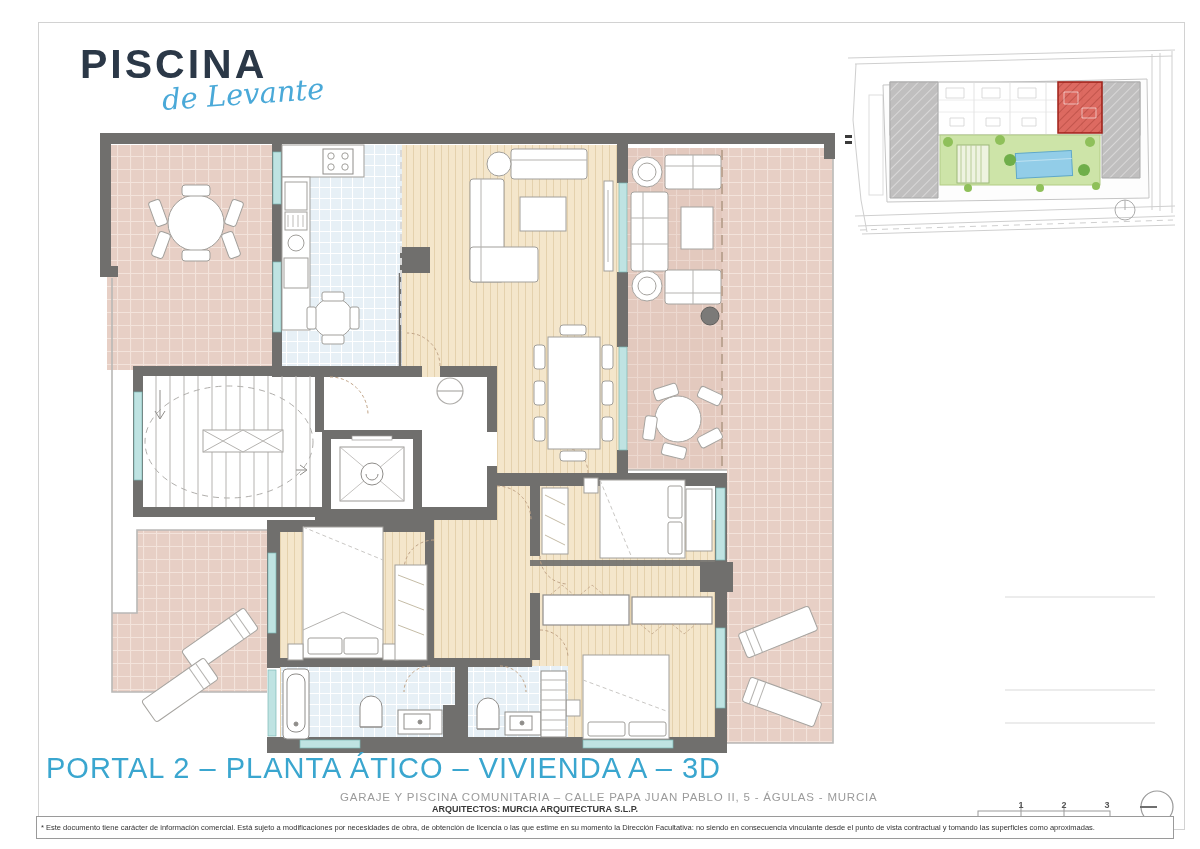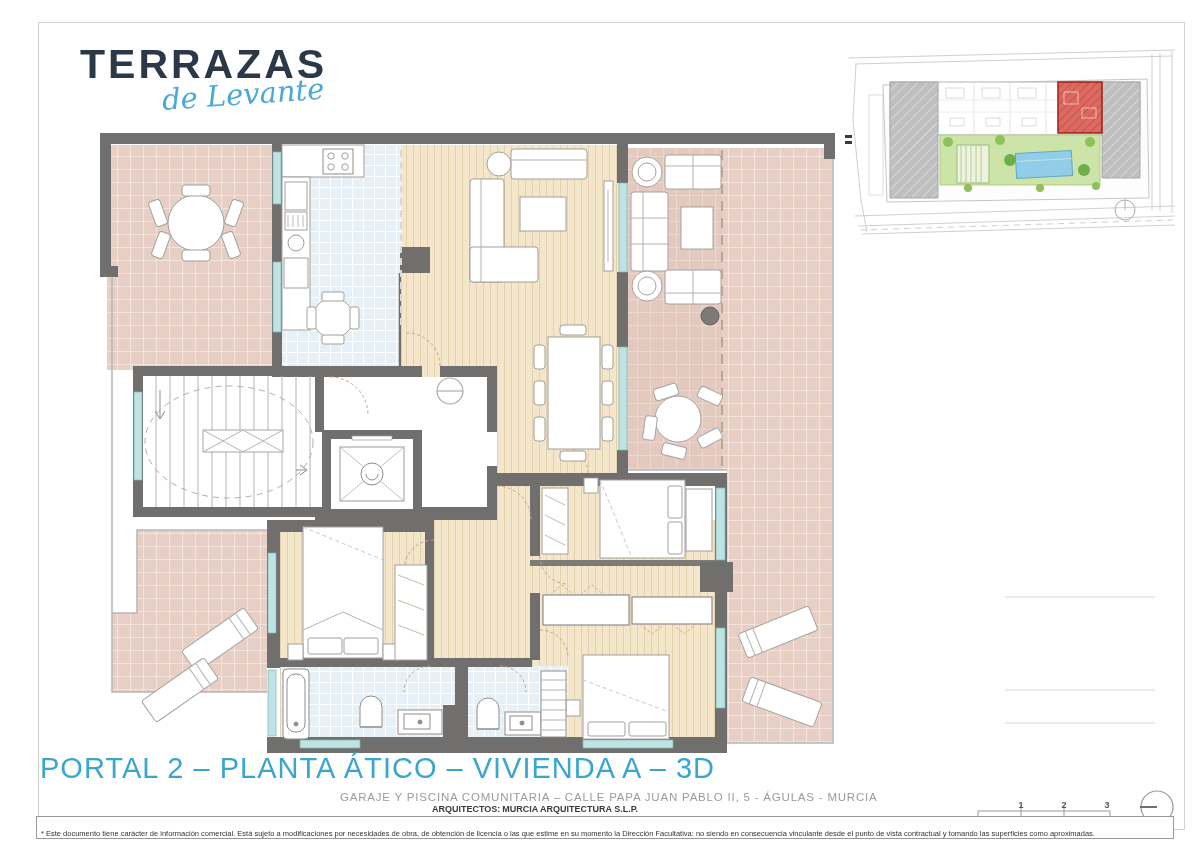--- a/index.html
+++ b/index.html
@@ -1,35 +1,35 @@
 <!DOCTYPE html>
 <html><head>
 <meta charset="utf-8">
 <style>
   html,body{margin:0;padding:0;background:#fff;}
   body{width:1200px;height:849px;position:relative;font-family:"Liberation Sans",sans-serif;overflow:hidden;}
   .frame{position:absolute;left:38px;top:22px;width:1145px;height:806px;border:1px solid #d2d2d2;}
   .logo{position:absolute;left:80px;top:44px;width:280px;}
   .logo-main{font-size:41px;font-weight:800;letter-spacing:3px;color:#2b3847;line-height:1;}
   .logo-tag{font-family:"DejaVu Serif",serif;font-style:italic;font-size:29px;color:#4aa9d8;margin-left:82px;margin-top:-2px;transform:rotate(-4deg);transform-origin:left center;}
-  .title{position:absolute;left:40px;top:752px;font-size:29px;color:#3aa6cf;letter-spacing:1px;font-weight:400;white-space:nowrap;}
+  .title{position:absolute;left:40px;top:752px;font-size:29px;color:#3aa6cf;letter-spacing:1px;font-weight:400;white-space:nowrap;padding-left:6px;}
   .address{position:absolute;left:340px;top:791px;width:610px;text-align:left;font-size:11.5px;letter-spacing:.8px;color:#9b9b9b;white-space:nowrap;}
   .architects{position:absolute;left:380px;top:804px;width:310px;text-align:center;font-size:9px;font-weight:bold;color:#3a3a3a;white-space:nowrap;}
   .architects .lbl{margin-right:2px;}
   .disclaimer{position:absolute;left:36px;top:816px;width:1128px;height:21px;border:1px solid #9a9a9a;background:#fff;
-    display:flex;align-items:flex-end;padding:0 4px;font-size:7.5px;color:#333;white-space:nowrap;overflow:hidden;}
+    display:flex;align-items:center;padding:0 4px;font-size:7.5px;color:#333;white-space:nowrap;overflow:hidden;}
   svg{position:absolute;left:0;top:0;}
 </style>
 </head>
 <body>
 
 <div class="frame"></div>
 
 <div class="logo">
-  <div class="logo-main">TERRAZAS</div>
+  <div class="logo-main">PISCINA</div>
   <div class="logo-tag">de Levante</div>
 </div>
 
 <svg width="1200" height="849" viewBox="0 0 1200 849">
   <defs>
     <pattern id="tileS" width="13" height="13" patternUnits="userSpaceOnUse">
       <rect width="13" height="13" fill="#e7cfc5"></rect>
       <path d="M0 .5H13M.5 0V13" stroke="#f3e3db" stroke-width="1.2" fill="none"></path>
     </pattern>
     <pattern id="tileB" width="11" height="11" patternUnits="userSpaceOnUse">

